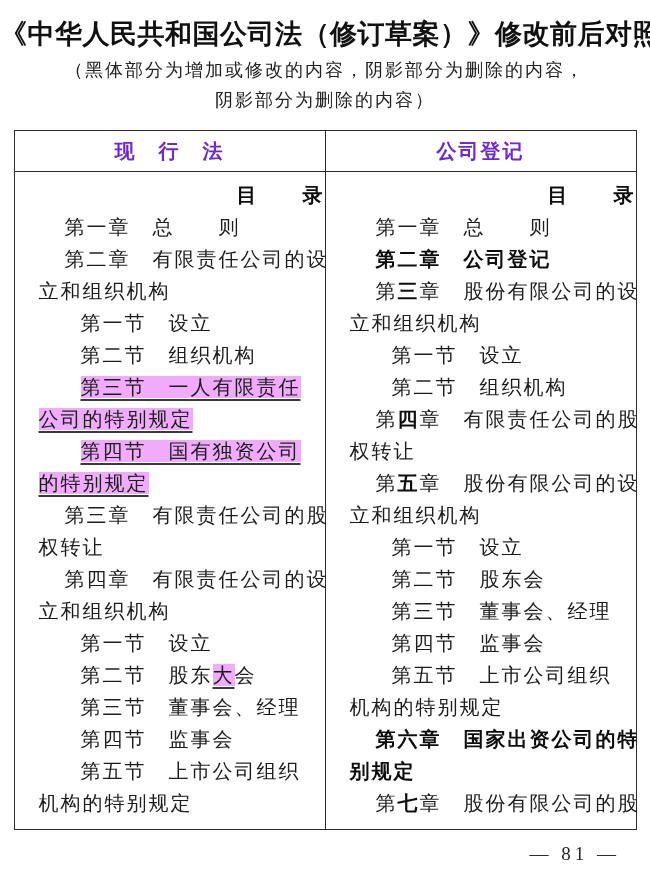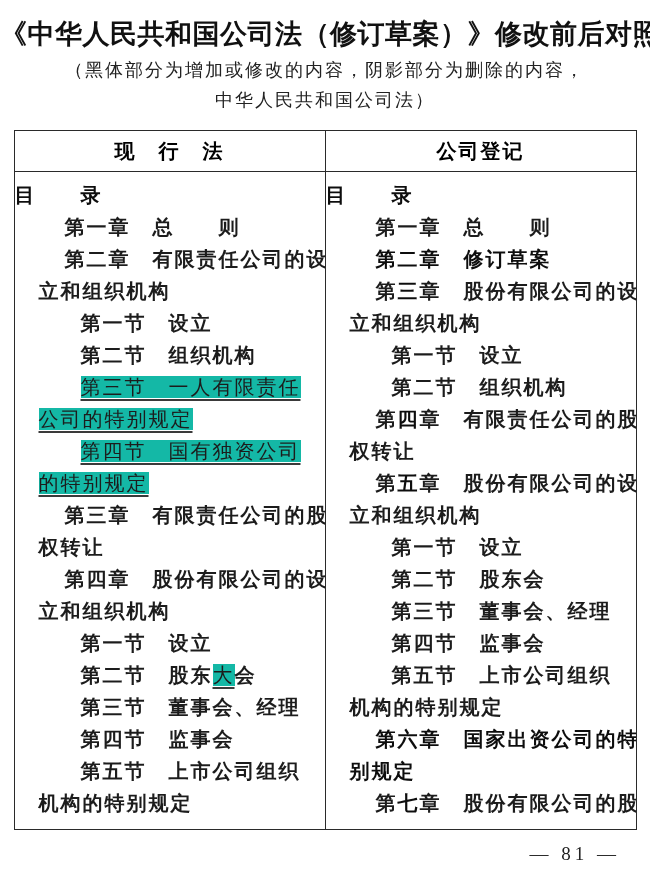--- a/index.html
+++ b/index.html
@@ -40,71 +40,71 @@
   }
   table.cmp th {
     width: 50%;
     height: 41px;
     text-align: center;
     vertical-align: middle;
     font-family: "Liberation Sans", sans-serif;
     font-weight: 700;
     font-size: 20px;
     letter-spacing: 2px;
-    color: #000000;
+    color: #6d28d9;
   }
   table.cmp td {
     vertical-align: top;
     padding: 7px 0 10px 0;
     height: 648px;
   }
   .line {
     height: 32px;
     line-height: 32px;
     font-size: 20px;
     letter-spacing: 2px;
     padding-left: 24px;
     white-space: nowrap;
     overflow: hidden;
   }
-  .line.center { text-align: left; padding-left: 0; }
+  .line.center { text-align: right; padding-left: 0; }
   .line.indent-2 { padding-left: 50px; }
   .line.indent-4 { padding-left: 66px; }
   .seg { }
-  .s-normal { font-family: "Liberation Serif", serif; font-weight: 700; }
+  .s-normal { font-family: "Liberation Serif", serif; font-weight: 400; }
   .s-bold {
     font-family: "Liberation Sans", sans-serif;
     font-weight: 700;
     color: #0d0d0d;
   }
   .s-deleted {
     font-family: "Liberation Serif", serif;
     font-weight: 400;
-    background: #14b8a6;
+    background: #f0abfc;
     text-decoration: underline;
     text-decoration-color: #3a3a3a;
     text-decoration-thickness: 1.5px;
     text-underline-offset: 5px;
   }
   .pageno {
     margin-top: 13px;
     text-align: right;
     padding-right: 30px;
     font-size: 19px;
     letter-spacing: 4px;
     color: #222;
   }
 </style>
 </head>
 <body>
 
 <div class="doc-title">《中华人民共和国公司法（修订草案）》修改前后对照表</div>
 
 <div class="subtitle">（黑体部分为增加或修改的内容，阴影部分为删除的内容，</div>
-<div class="subtitle">中华人民共和国公司法）</div>
+<div class="subtitle">阴影部分为删除的内容）</div>
 
 <table class="cmp">
   <thead>
     <tr>
       <th>现　行　法</th>
       <th>公司登记</th>
     </tr>
   </thead>
   <tbody>
     <tr>
@@ -114,33 +114,33 @@
           <div class="line indent-2"><span class="seg s-normal">第二章　有限责任公司的设</span></div>
           <div class="line indent-0"><span class="seg s-normal">立和组织机构</span></div>
           <div class="line indent-4"><span class="seg s-normal">第一节　设立</span></div>
           <div class="line indent-4"><span class="seg s-normal">第二节　组织机构</span></div>
           <div class="line indent-4"><span class="seg s-deleted">第三节　一人有限责任</span></div>
           <div class="line indent-0"><span class="seg s-deleted">公司的特别规定</span></div>
           <div class="line indent-4"><span class="seg s-deleted">第四节　国有独资公司</span></div>
           <div class="line indent-0"><span class="seg s-deleted">的特别规定</span></div>
           <div class="line indent-2"><span class="seg s-normal">第三章　有限责任公司的股</span></div>
           <div class="line indent-0"><span class="seg s-normal">权转让</span></div>
-          <div class="line indent-2"><span class="seg s-normal">第四章　股份有限公司的设</span></div>
+          <div class="line indent-2"><span class="seg s-normal">第四章　有限责任公司的设</span></div>
           <div class="line indent-0"><span class="seg s-normal">立和组织机构</span></div>
           <div class="line indent-4"><span class="seg s-normal">第一节　设立</span></div>
           <div class="line indent-4"><span class="seg s-normal">第二节　股东</span><span class="seg s-deleted">大</span><span class="seg s-normal">会</span></div>
           <div class="line indent-4"><span class="seg s-normal">第三节　董事会、经理</span></div>
           <div class="line indent-4"><span class="seg s-normal">第四节　监事会</span></div>
           <div class="line indent-4"><span class="seg s-normal">第五节　上市公司组织</span></div>
           <div class="line indent-0"><span class="seg s-normal">机构的特别规定</span></div>
         </td>
       <td>
           <div class="line indent-0 center"><span class="seg s-bold">目　　录</span></div>
           <div class="line indent-2"><span class="seg s-normal">第一章　总　　则</span></div>
-          <div class="line indent-2"><span class="seg s-bold">第二章　修订草案</span></div>
+          <div class="line indent-2"><span class="seg s-bold">第二章　公司登记</span></div>
           <div class="line indent-2"><span class="seg s-normal">第</span><span class="seg s-bold">三</span><span class="seg s-normal">章　股份有限公司的设</span></div>
           <div class="line indent-0"><span class="seg s-normal">立和组织机构</span></div>
           <div class="line indent-4"><span class="seg s-normal">第一节　设立</span></div>
           <div class="line indent-4"><span class="seg s-normal">第二节　组织机构</span></div>
           <div class="line indent-2"><span class="seg s-normal">第</span><span class="seg s-bold">四</span><span class="seg s-normal">章　有限责任公司的股</span></div>
           <div class="line indent-0"><span class="seg s-normal">权转让</span></div>
           <div class="line indent-2"><span class="seg s-normal">第</span><span class="seg s-bold">五</span><span class="seg s-normal">章　股份有限公司的设</span></div>
           <div class="line indent-0"><span class="seg s-normal">立和组织机构</span></div>
           <div class="line indent-4"><span class="seg s-normal">第一节　设立</span></div>
           <div class="line indent-4"><span class="seg s-normal">第二节　股东会</span></div>

